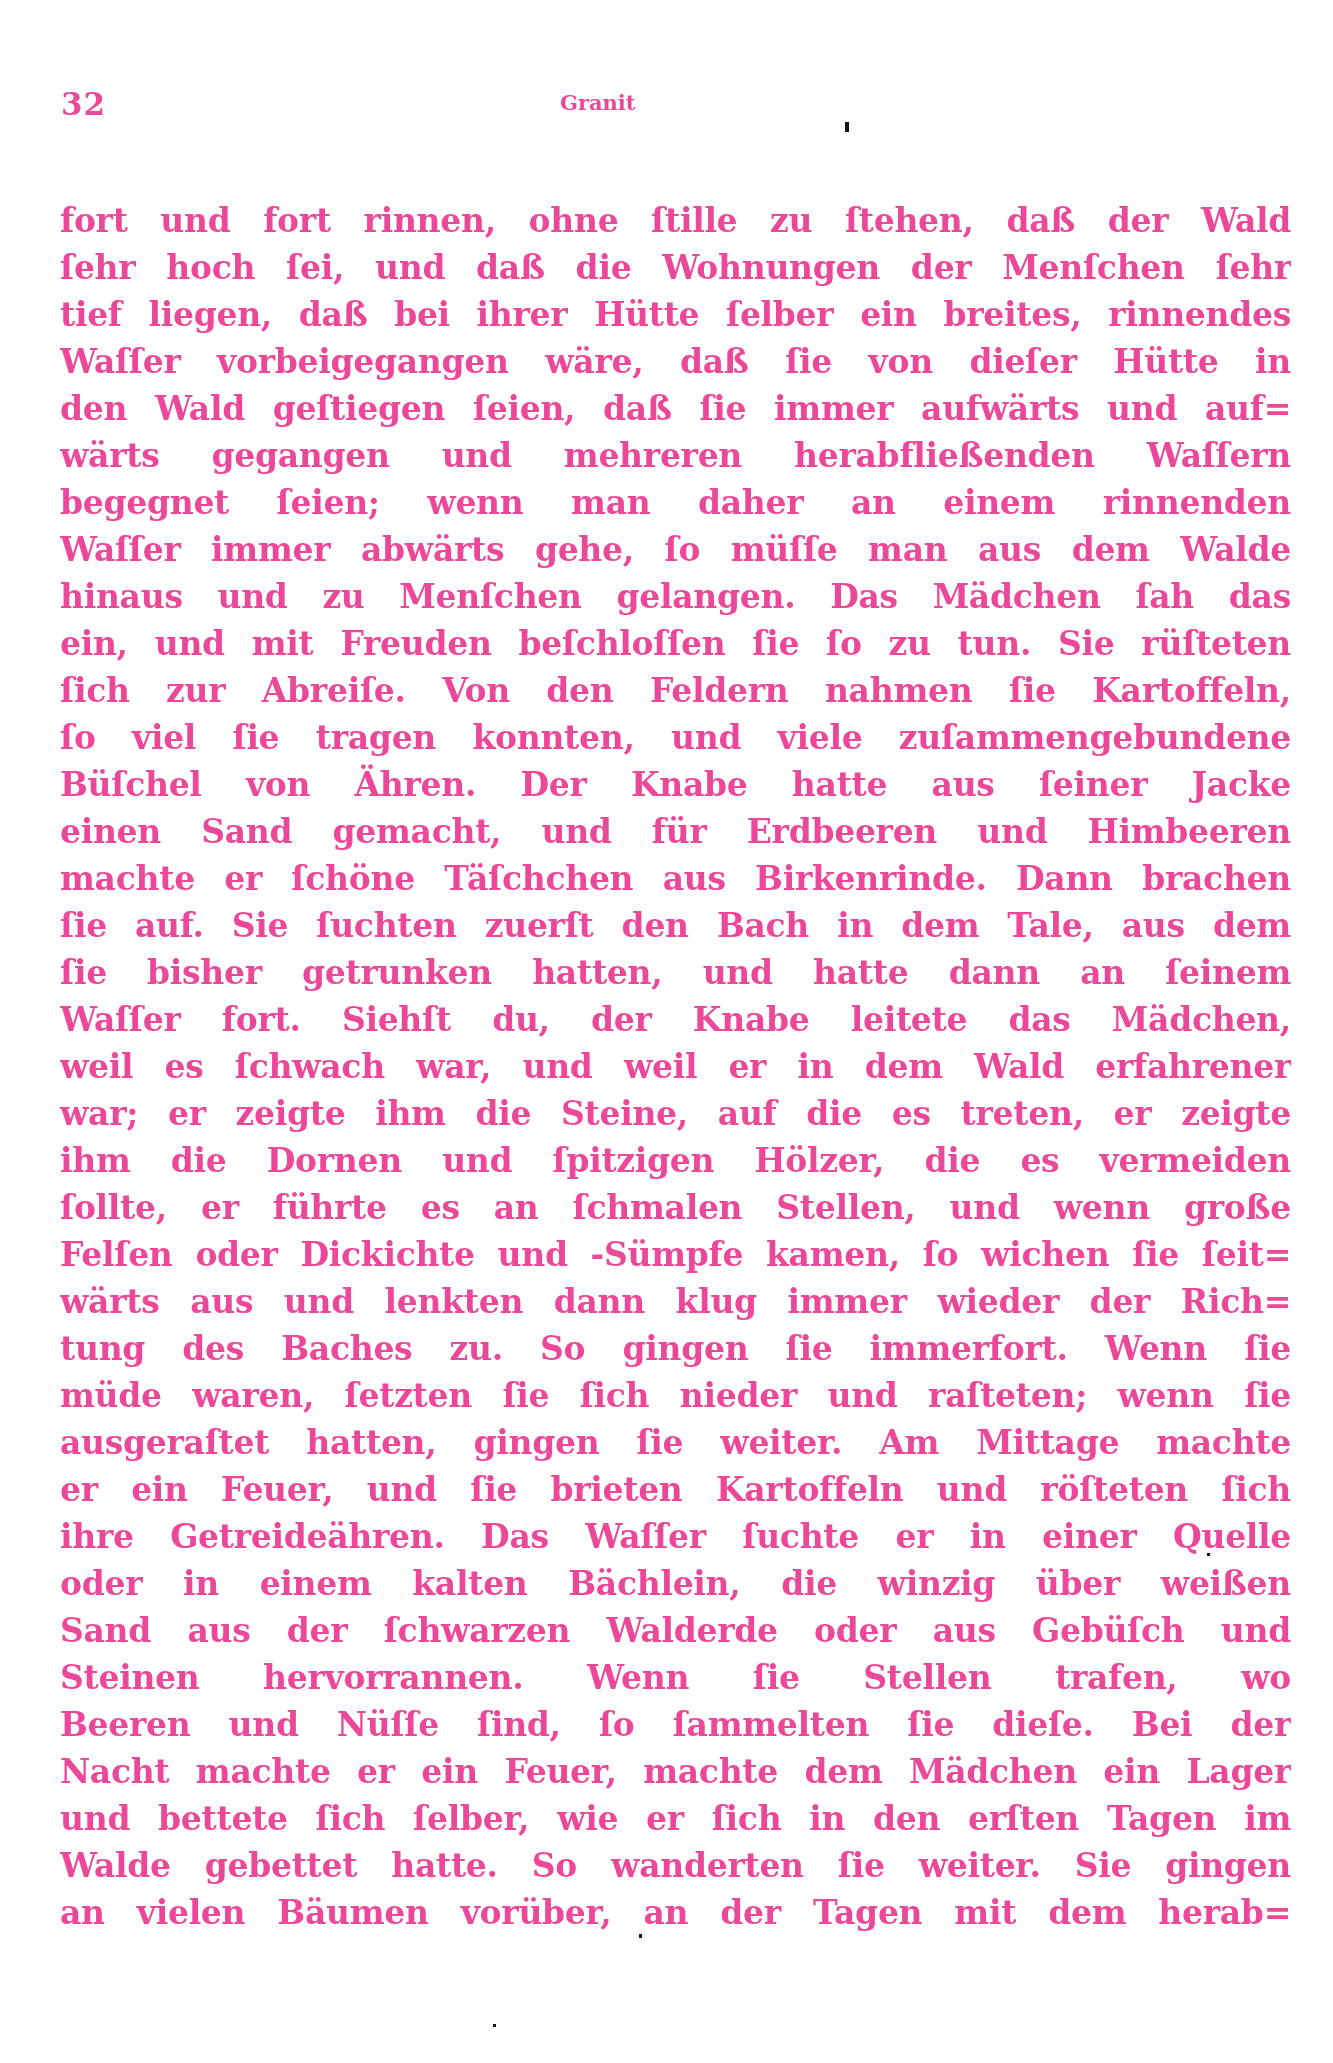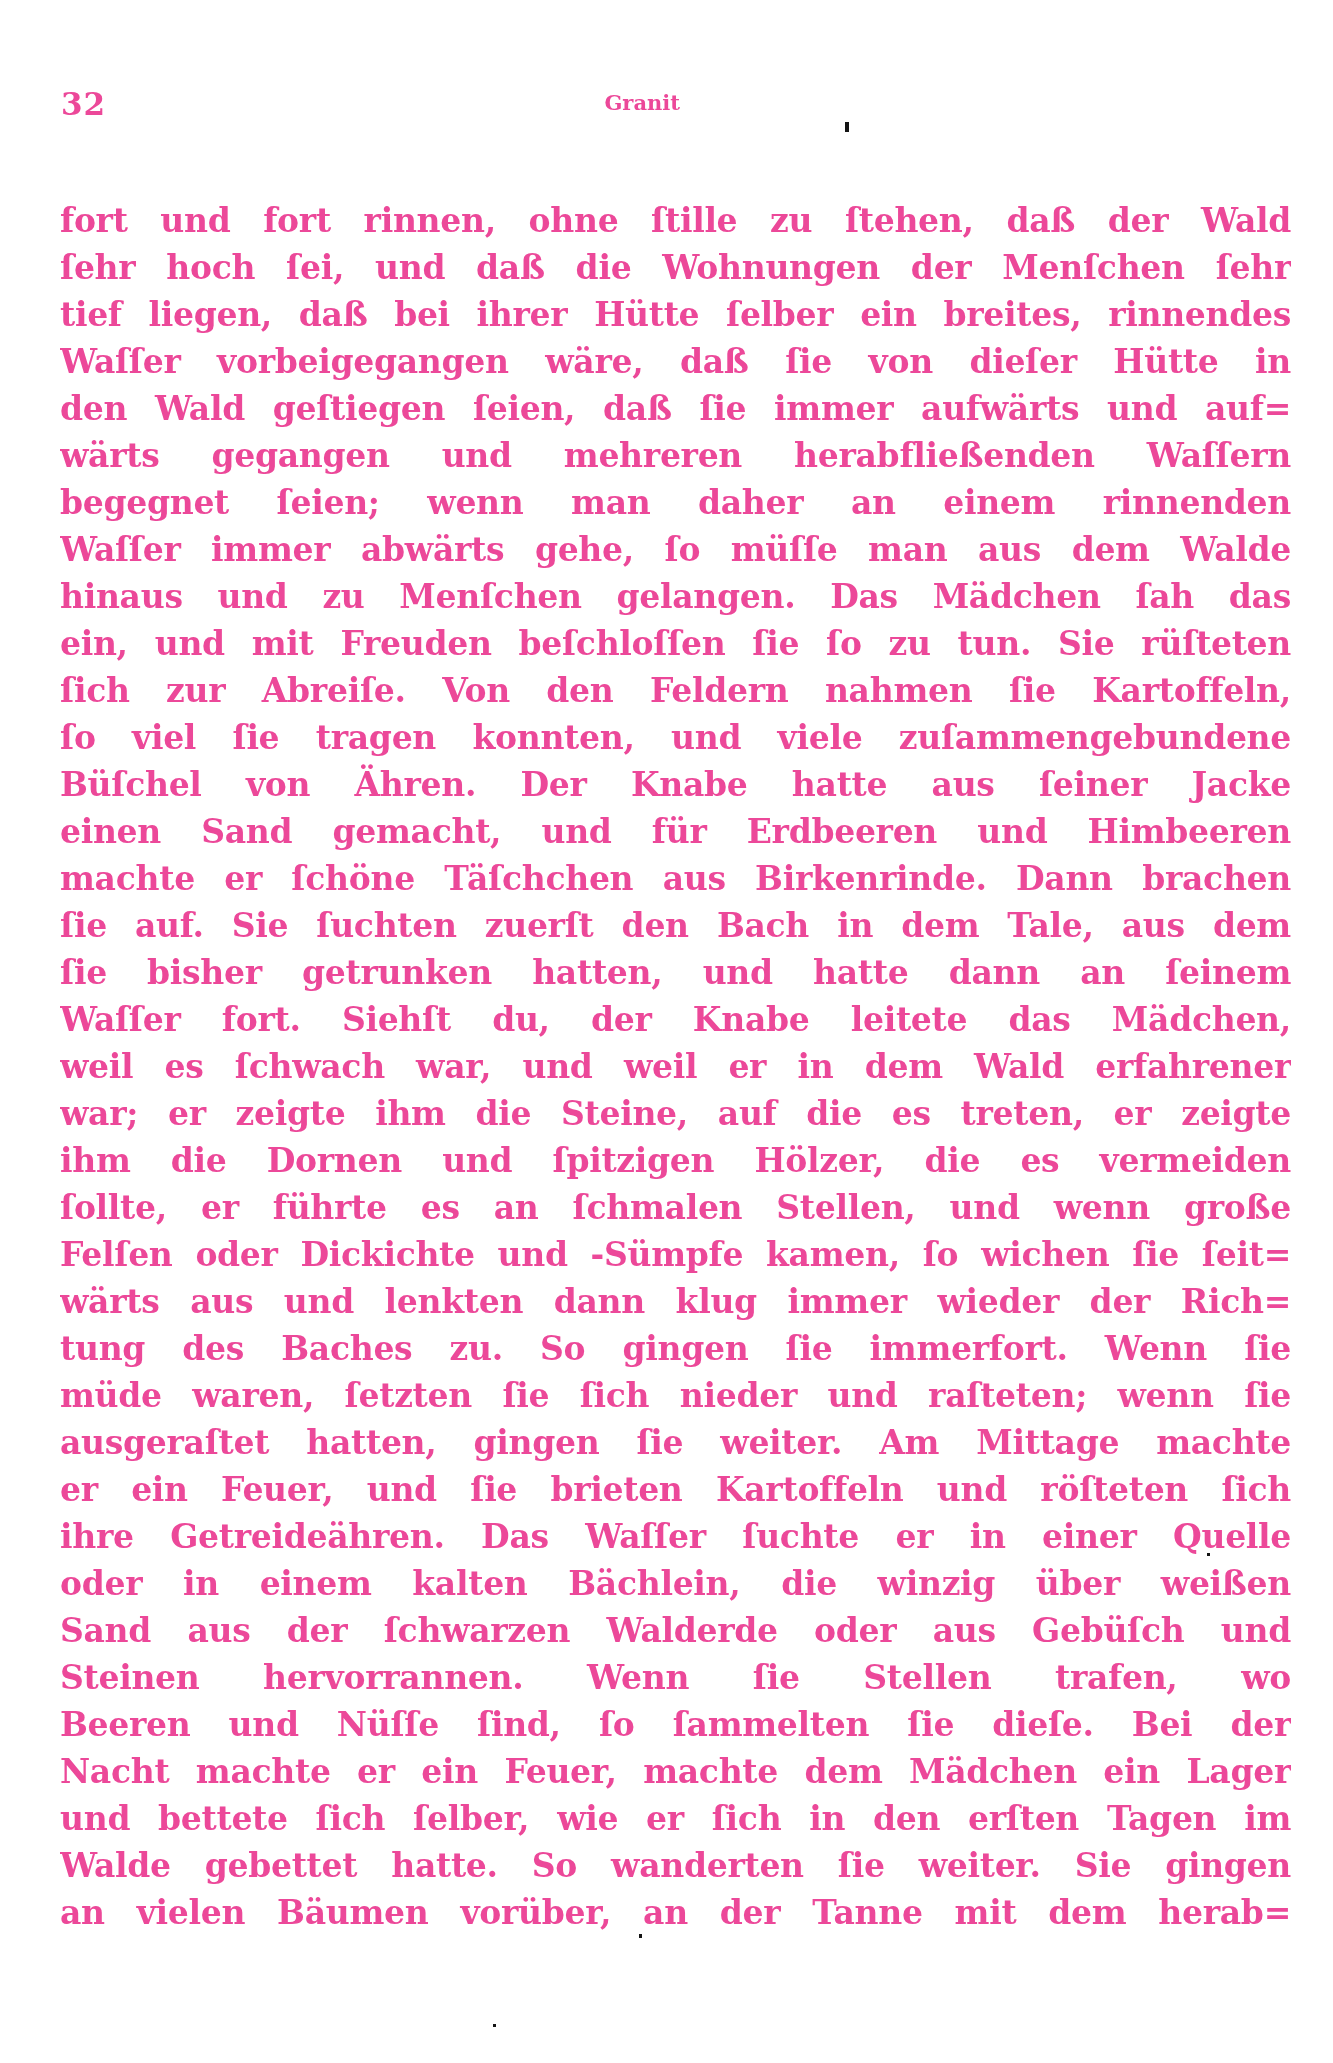--- a/index.html
+++ b/index.html
@@ -22,21 +22,21 @@
     top: 86px;
     font-size: 31px;
     font-weight: 700;
     letter-spacing: 1px;
   }
   .running-header {
     position: absolute;
     left: 560px;
     top: 90px;
     width: 120px;
-    text-align: right;
+    text-align: left;
     font-size: 21px;
     font-weight: 700;
   }
   .text-block {
     position: absolute;
     left: 60px;
     top: 166px;
     width: 1231px;
     margin-top: 31px;
   }
@@ -97,21 +97,21 @@
     <div class="text-line">ausgeraſtet hatten, gingen ſie weiter. Am Mittage machte</div>
     <div class="text-line">er ein Feuer, und ſie brieten Kartoffeln und röſteten ſich</div>
     <div class="text-line">ihre Getreideähren. Das Waſſer ſuchte er in einer Quelle</div>
     <div class="text-line">oder in einem kalten Bächlein, die winzig über weißen</div>
     <div class="text-line">Sand aus der ſchwarzen Walderde oder aus Gebüſch und</div>
     <div class="text-line">Steinen hervorrannen. Wenn ſie Stellen trafen, wo</div>
     <div class="text-line">Beeren und Nüſſe ſind, ſo ſammelten ſie dieſe. Bei der</div>
     <div class="text-line">Nacht machte er ein Feuer, machte dem Mädchen ein Lager</div>
     <div class="text-line">und bettete ſich ſelber, wie er ſich in den erſten Tagen im</div>
     <div class="text-line">Walde gebettet hatte. So wanderten ſie weiter. Sie gingen</div>
-    <div class="text-line">an vielen Bäumen vorüber, an der Tanne mit dem herab=</div>
+    <div class="text-line">an vielen Bäumen vorüber, an der Tagen mit dem herab=</div>
   </div>
 
   <div class="ink-speck speck-1"></div>
   <div class="ink-speck speck-2"></div>
   <div class="ink-speck speck-3"></div>
   <div class="ink-speck speck-4"></div>
 
 </div>
 
 </body></html>

